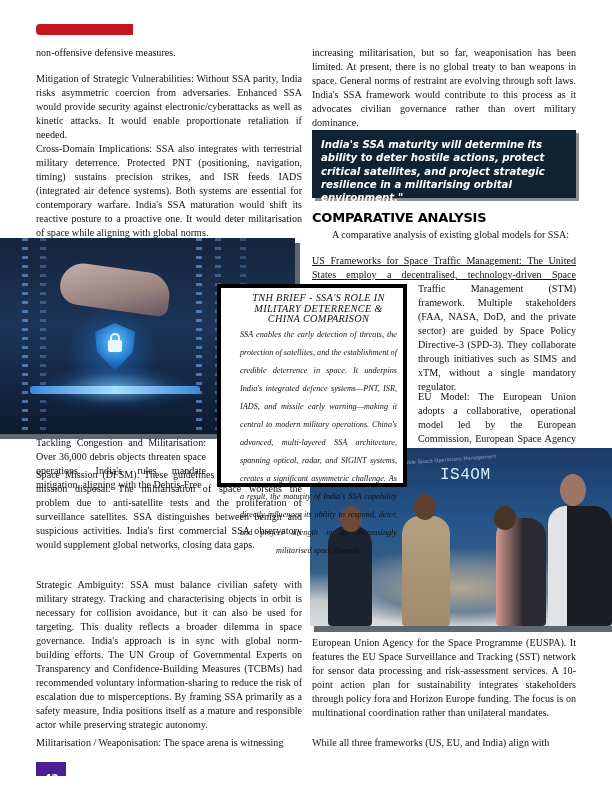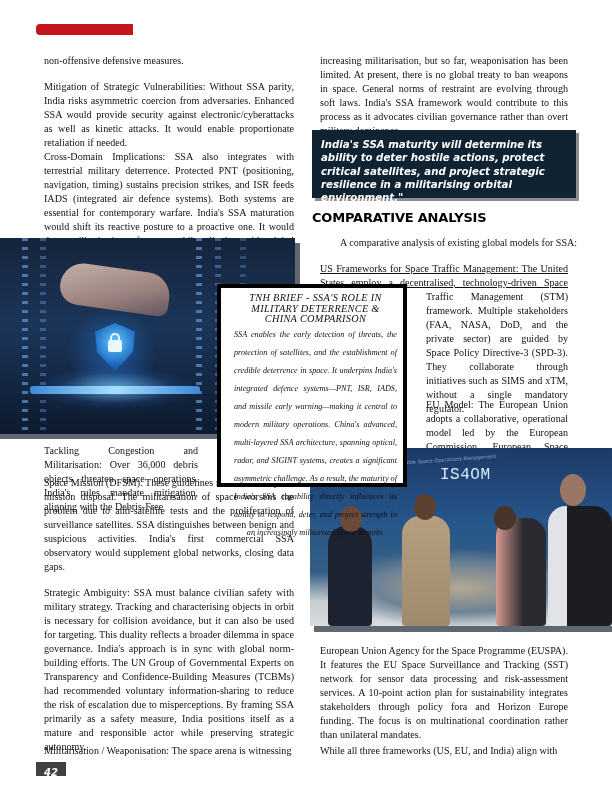--- a/index.html
+++ b/index.html
@@ -5,21 +5,21 @@
   * { box-sizing: border-box; margin: 0; padding: 0; }
   html, body { width: 612px; height: 792px; background: #ffffff; overflow: hidden; }
   body { position: relative; font-family: "Liberation Serif", serif; color: #111; }
   .para {
     position: absolute;
     font-size: 10.1px;
     line-height: 14px;
     text-align: justify;
     color: #111;
   }
-  .para p { margin: 8px; }
+  .para p { margin: 0; }
   .top-bar {
     position: absolute; left: 36px; top: 24px; width: 97px; height: 11px;
     background: #c4161c; border-radius: 4px 0 0 4px;
   }
   .pull-quote {
     position: absolute; left: 312px; top: 130px; width: 264px; height: 68px;
     background: #0f2333; box-shadow: 3px 3px 0 #8b8f93;
     padding: 8px 8px 6px 9px;
     color: #fff; font-family: "DejaVu Sans", sans-serif;
     font-style: italic; font-weight: bold; font-size: 10.2px; line-height: 13.3px;
@@ -62,21 +62,21 @@
     position: absolute; left: 30px; top: 148px; width: 170px; height: 8px;
     background: linear-gradient(90deg, #3b89d8, #a8e0ff, #3b89d8); border-radius: 3px;
   }
   .digits {
     position: absolute; top: 0; width: 6px; height: 196px;
     background: repeating-linear-gradient(180deg, rgba(120,180,255,0.55) 0 3px, transparent 3px 9px);
   }
   .brief-box {
     position: absolute; left: 217px; top: 284px; width: 190px; height: 203px;
     background: #fff; border: 4px solid #000;
-    padding: 5px 6px 4px 13px;
+    padding: 5px 6px 4px 19px;
     font-family: "Liberation Serif", serif; font-style: italic;
   }
   .brief-title {
     text-align: center; font-size: 10.3px; line-height: 10.5px; letter-spacing: 0.3px;
     text-transform: uppercase; color: #111;
   }
   .brief-body {
     text-align: justify; text-align-last: center; font-size: 8.2px; line-height: 18px; color: #111; margin-top: 1px;
   }
   .photo-right-shadow {
@@ -93,23 +93,23 @@
     position: absolute; left: 130px; top: 18px; font-family: Liberation Mono, monospace;
     color: #d9ecff; font-size: 16px; letter-spacing: 0.5px;
   }
   .photo-right .banner-sub {
     position: absolute; left: 50px; top: 6px; width: 240px; font-family: "DejaVu Sans", sans-serif;
     color: rgba(210,230,255,0.55); font-size: 5px; transform: rotate(-4deg);
   }
   .person { position: absolute; border-radius: 18px 18px 4px 4px; }
   .head { position: absolute; border-radius: 50%; }
   .footer-box {
-    position: absolute; left: 36px; top: 762px; width: 30px; height: 14px; background: #404040;
+    position: absolute; left: 36px; top: 762px; width: 30px; height: 14px; background: #4c1d95;
     color: #fff; font-family: "DejaVu Sans", sans-serif; font-style: italic; font-weight: bold;
-    font-size: 10px; text-align: center; padding-top: 5px;
+    font-size: 10px; text-align: center; padding-top: 11px;
   }
   .footer-title {
     position: absolute; left: 77px; top: 804px; font-family: Liberation Serif, serif;
     font-size: 11px; letter-spacing: 0.6px; color: #111; font-variant: small-caps;
   }
 </style>
 </head>
 <body>
 
 <div class="top-bar"></div>

